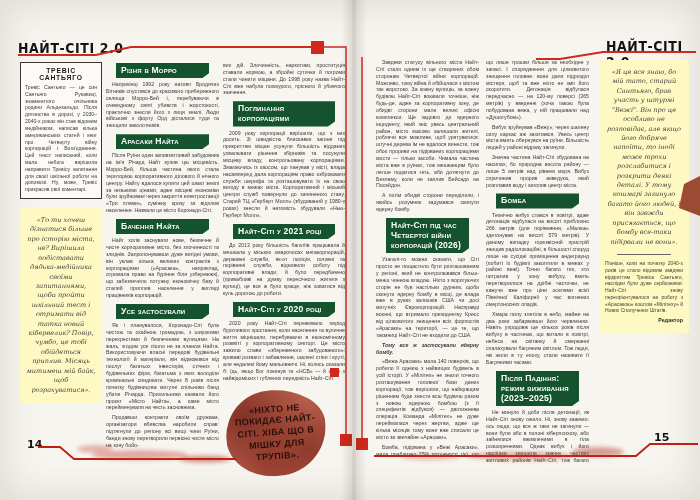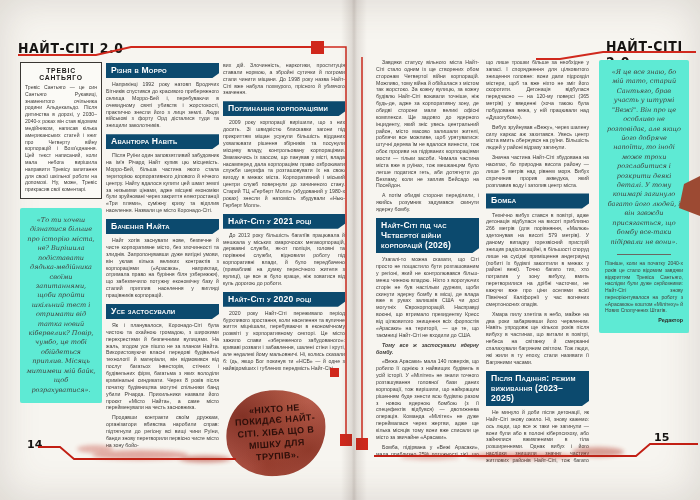--- a/index.html
+++ b/index.html
@@ -5,29 +5,29 @@
   * { margin:0; padding:0; box-sizing:border-box; }
   html,body { width:700px; height:500px; }
   body { font-family:"Liberation Sans", sans-serif; background:#efede8; }
   .spread { position:relative; width:700px; height:500px; background:#f7f5f0; overflow:hidden;
             box-shadow: inset 0 0 40px rgba(90,70,60,.18); }
   .gutter { position:absolute; left:341px; top:0; width:26px; height:500px; pointer-events:none;
             background:linear-gradient(90deg, rgba(70,50,40,0) 0%, rgba(70,50,40,.13) 40%, rgba(70,50,40,.22) 50%, rgba(70,50,40,.11) 62%, rgba(70,50,40,0) 100%); }
   .hdr { position:absolute; font-weight:800; font-size:12.5px; letter-spacing:.6px; color:#161412;
          font-family:"DejaVu Sans", sans-serif; transform:scaleY(1.08); }
   .col { position:absolute; overflow:hidden; }
-  .banner { background:#0c4a6e; color:#fff; font-weight:700; font-variant:small-caps;
+  .banner { background:#14532d; color:#fff; font-weight:700; font-variant:small-caps;
             font-size:8.6px; line-height:1.18; letter-spacing:.2px; padding:2px 5px 3px;
-            margin:5px 0 3px; clip-path:polygon(0 0,100% 0,100% calc(100% - 5px),calc(100% - 7px) 100%,0 100%); }
+            margin:5px 10px 3px; clip-path:polygon(0 0,100% 0,100% calc(100% - 5px),calc(100% - 7px) 100%,0 100%); }
   .bp { font-size:5.2px; line-height:1.32; color:#3d3b38; text-align:justify; text-indent:6px; margin-bottom:3px; }
   .lead { font-weight:700; font-style:italic; }
   .sbox { border:1px solid #3a3733; background:#fbfaf6; padding:4px 4px 5px; }
   .sbox-title { font-weight:700; font-size:6.8px; letter-spacing:.8px; text-align:center; color:#1c1a18; margin-bottom:3px; }
   .sbio { font-size:5.1px; line-height:1.34; color:#3d3b38; text-align:justify; }
-  .qpanel { background:#5eead4; padding:8px 6px; font-family:"DejaVu Serif", serif; font-style:italic;
+  .qpanel { background:#fef9c3; padding:8px 6px; font-family:"DejaVu Serif", serif; font-style:italic;
             font-size:6.5px; line-height:1.45; color:#403e3b; text-align:center; border-radius:2px;
             box-shadow:1px 2px 3px rgba(80,60,50,.18); }
   .qpanel .foot { font-family:"Liberation Sans", sans-serif; font-style:normal; font-size:5px;
                   line-height:1.35; text-align:justify; color:#45423e; }
   .divider { border-top:1px solid #6b6661; width:70%; margin:7px auto 5px; }
   .signature { font-family:"Liberation Sans", sans-serif; font-style:normal; font-weight:700;
                font-size:5.4px; text-align:right; margin-top:3px; color:#2e2c29; }
   .killer { position:absolute; left:226px; top:390px; width:100px; height:86px; transform:rotate(-4deg);
             display:flex; align-items:center; justify-content:center; padding:6px;
             color:#2e0f0a; font-weight:800; font-size:9px; line-height:1.3; letter-spacing:.4px; text-align:center;
@@ -52,21 +52,21 @@
     <div class="sbox">
       <div class="sbox-title">ТРЕВІС САНТЬЯГО</div>
       <div class="sbio">Тревіс Сантьяго — це син Сантьяго Рукавиці, знаменитого очільника родини Альдекальдо. Після дитинства в дорозі, у 2030–2040-х роках він став відомим медійником, написав кілька американських статей і книг про Четверту війну корпорацій і Возз'єднання. Цей текст написаний, коли мала небога вирішила направити Тревісу запитання для своєї шкільної роботи на допомозі. Ну, може, Тревіс прикрасив свої коментарі.</div>
     </div>
     <div class="qpanel" style="margin-top:9px;">«То ти хочеш дізнатися більше про історію міста, не? Вирішила подіставати дядька-медійника своїми запитаннями, щоби пройти шкільний тест і отримати від татка новий кібервелик? Повір, чумбо, це тобі обійдеться приплив. Місяць митимеш мій байк, щоб розрахуватися».</div>
   </div>
 
   <div class="col" style="left:106px; top:58px; width:113px; height:398px;">
     <div class="banner">Різня в Морро</div>
     <p class="bp">Наприкінці 1992 року натовп Бродячих Бітників спустився до красивого прибережного селища Морро-Бей і, перебуваючи в очевидному святі убивств і жорстокості, практично знесли його з лиця землі. Люди військові з форту Орд дісталися туди та знищили заколотників.</p>
-    <div class="banner">Авантюра Навіть</div>
+    <div class="banner">Арасаки Найта</div>
     <p class="bp">Після Руїни один заповзятливий забудовник на ім'я Річард Найт купив цю місцевість. Морро-Бей, більша частина якого стала територією корпоративного ділового й нічного центру. Найту вдалося купити цей шмат землі за низькими цінами, адже місцеві економіки були зруйновані через закриття електростанції «Три плями», суміжну кризу та відплив населення. Назвали це місто Коронадо-Сіті.</p>
     <div class="banner">Бачення Найта</div>
     <p class="bp">Найт хотів заснувати нове, безпечне й чисте корпоративне місто, без злочинності та злиднів. Запропонувавши дуже вигідні умови, він уклав кілька великих контрактів з корпораціями («Арасака», наприклад, отримала право на буріння біля узбережжя), що забезпечило потужну економічну базу й сталий приплив населення у вигляді працівників корпорацій.</p>
     <div class="banner">Усе застосували</div>
     <p class="bp">Як і планувалося, Коронадо-Сіті була чистою та охайною громадою, з широкими перехрестями й безпечними вулицями. На жаль, згодом усе пішло не за планом Найта. Використовуючи власні передові будівельні технології й матеріали, він відмовився від послуг багатьох інвесторів, стічних і будівельних фірм, багатьма з яких володіли кримінальні синдикати. Через 8 років після початку будівництва могутні спільники банд убили Річарда. Прихильники назвали його проєкт «Місто Найта», а саме місто перейменували на честь засновника.</p>
     <p class="bp">Продавши контракти своїм дружкам, організатори вбивства наробили справ: підтягнули до регіону всі вищі чини Руїни, банди знову перетворили первісно чисте місто на зону бойо-</p>
   </div>
 
   <div class="col" style="left:223px; top:58px; width:122px; height:328px;">
     <p class="bp" style="text-indent:0; margin-top:4px;">вих дій. Злочинність, наркотики, проституція ставали нормою, а збройні сутички й погроми стали чинити міщани. До 1998 року назва Найт-Сіті вже набула похмурого, прісного й убивчого значення.</p>

